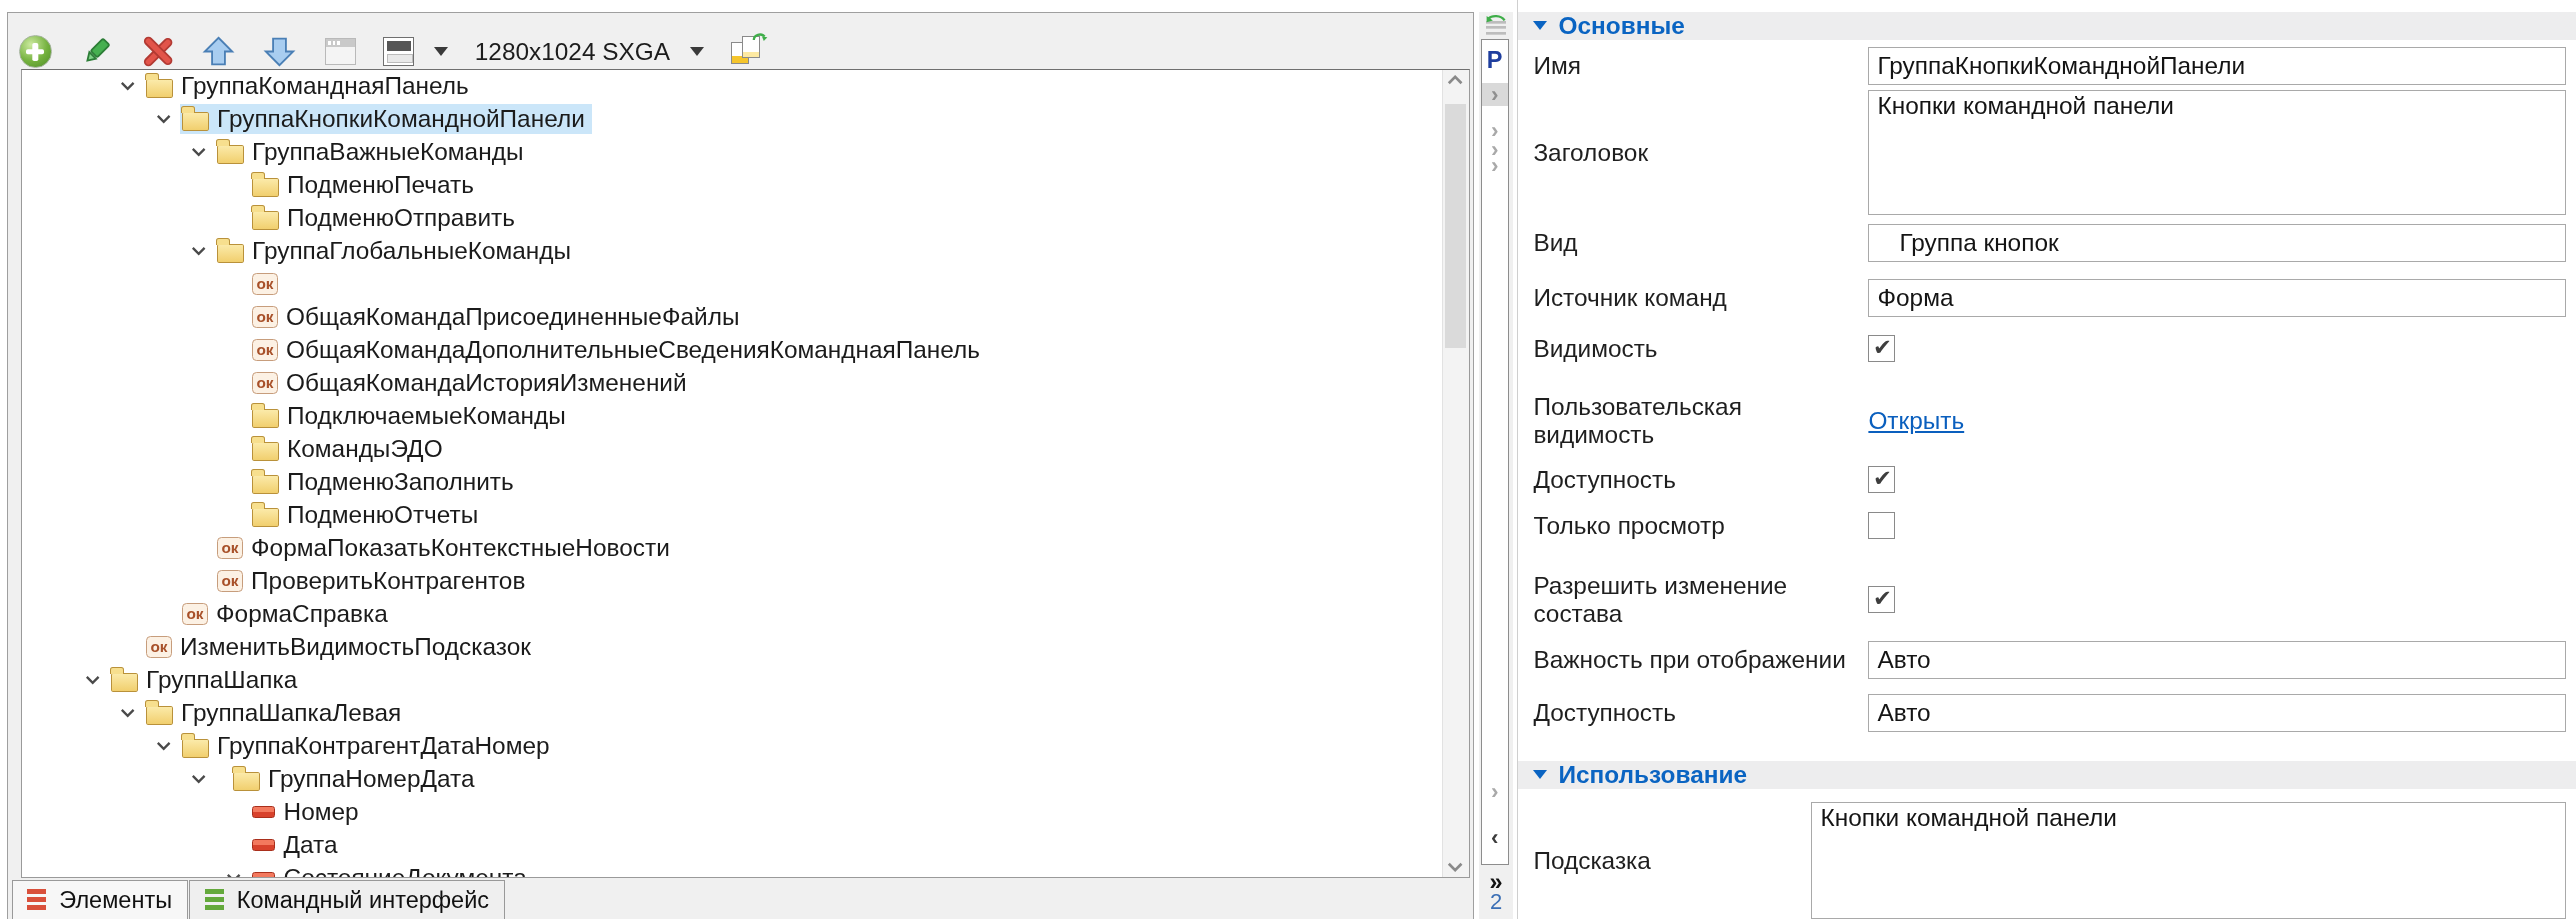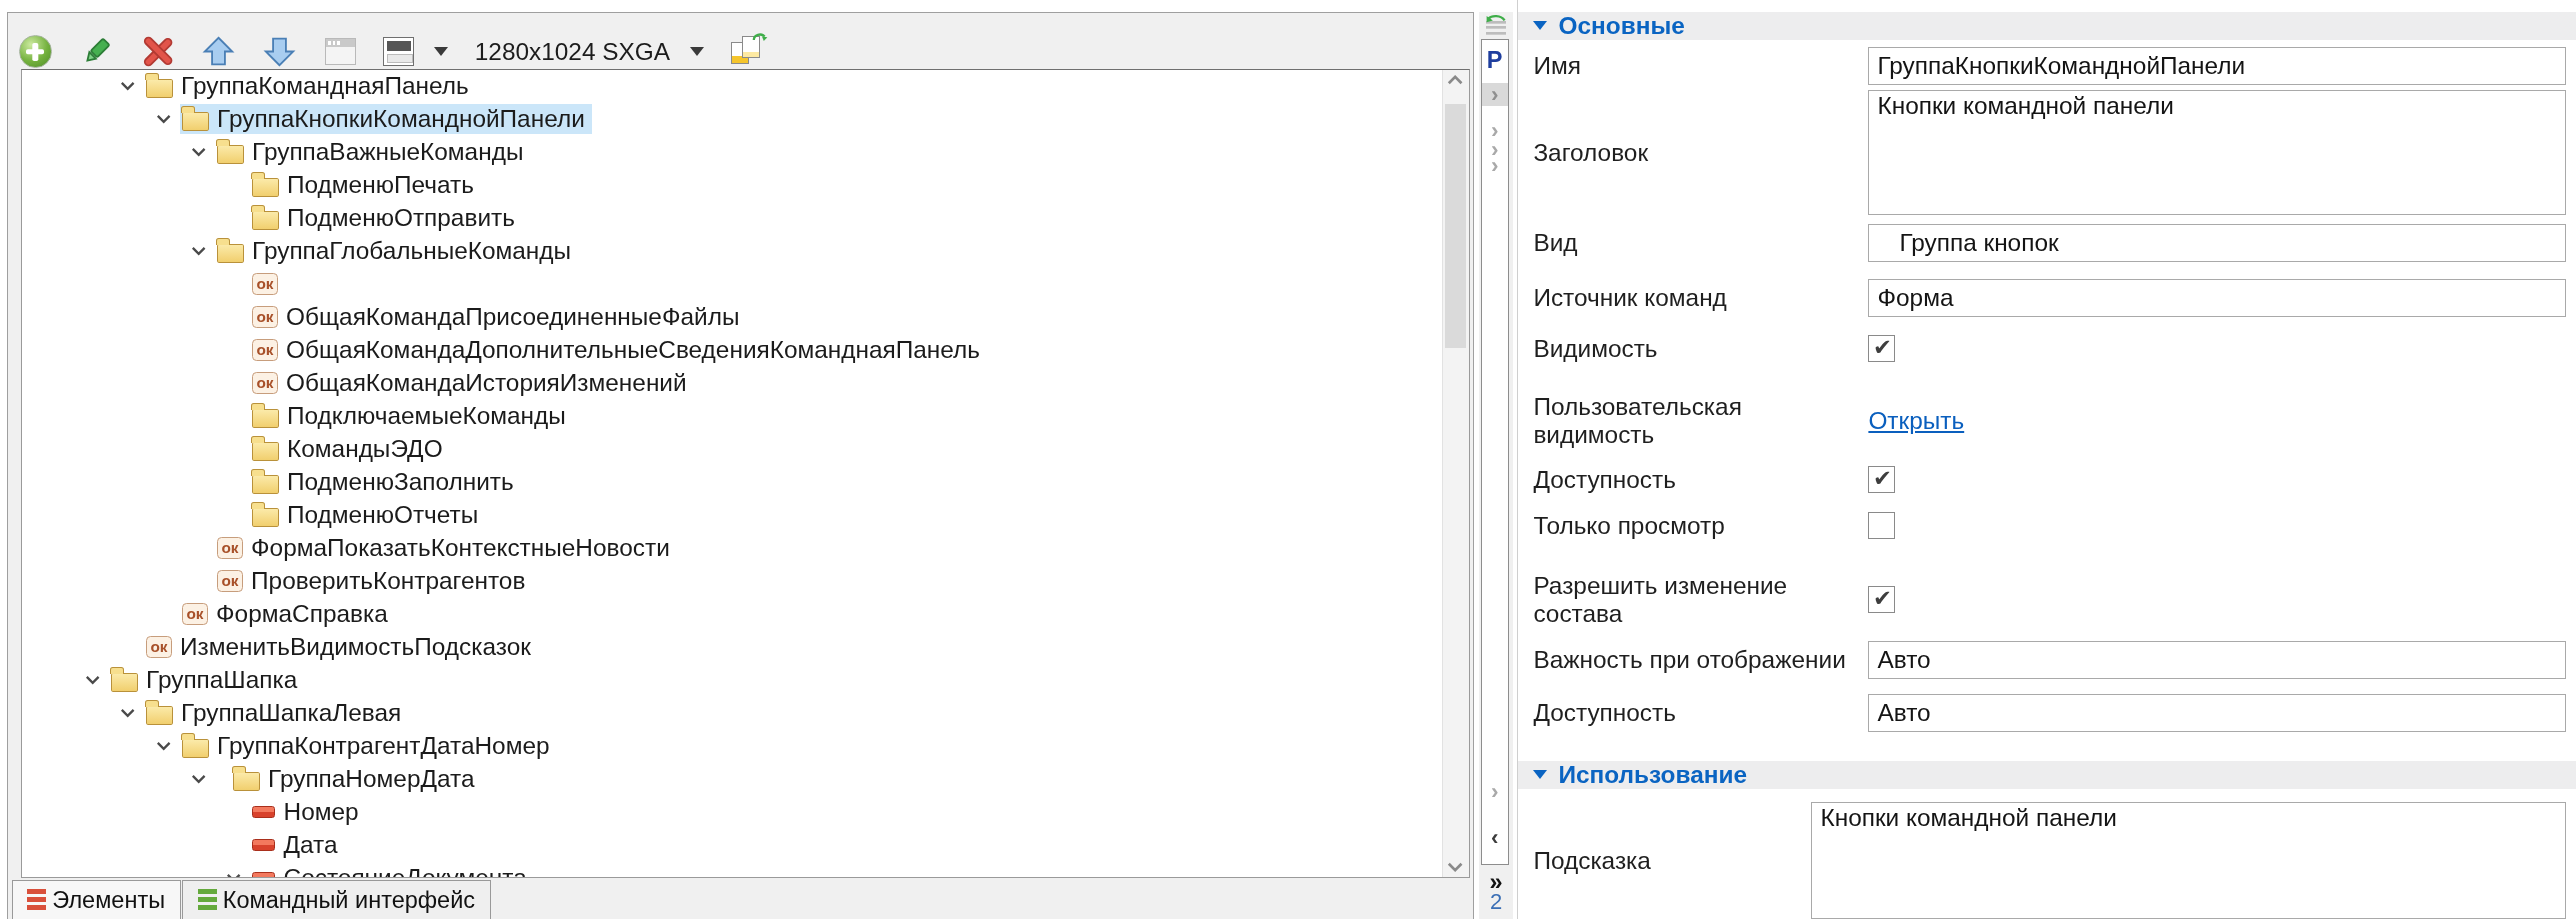--- a/index.html
+++ b/index.html
@@ -55,21 +55,21 @@
   .ic-field { width:23.5px; height:12.6px; border-radius:2.7px; border:1.8px solid #a92f1c;
     background:linear-gradient(180deg,#f3795e 0 45%, #d8422c 55%); }
 
   .vscroll { position:absolute; top:0; right:0; bottom:0; width:27px; background:#f3f3f3; border-left:0.9px solid #e2e2e2; }
   .sb-thumb { position:absolute; left:2.7px; right:2.7px; top:34px; height:244px; background:#dadada; }
   .sb-arrow { position:absolute; left:0; width:100%; display:flex; justify-content:center; }
   .sb-arrow.up { top:5.4px; } .sb-arrow.down { bottom:5.4px; }
 
   .tabs-bar { position:absolute; left:0; right:0; bottom:0; height:39px; background:#f0f0f0;
     display:flex; align-items:stretch; padding-left:3.6px; }
-  .tab { display:flex; align-items:center; gap:6px; padding:0 14.5px; font-size:23.5px; color:#111;
+  .tab { display:flex; align-items:center; gap:13px; padding:0 14.5px; font-size:23.5px; color:#111;
     border:1.8px solid #999; border-bottom:none; background:#efefef; }
   .tab.active { background:#f7f7f7; }
   .tab + .tab { margin-left:1.8px; }
   .ic-rows { width:19px; height:22.6px; background-repeat:no-repeat; }
   .ic-rows.red { background:
     linear-gradient(#d9503b,#d9503b) 0 0/19px 5.4px no-repeat,
     linear-gradient(#d9503b,#d9503b) 0 8.1px/19px 5.4px no-repeat,
     linear-gradient(#d9503b,#d9503b) 0 16.3px/19px 5.4px no-repeat; }
   .ic-rows.green { background:
     linear-gradient(#64a93c,#64a93c) 0 0/19px 5.4px no-repeat,

